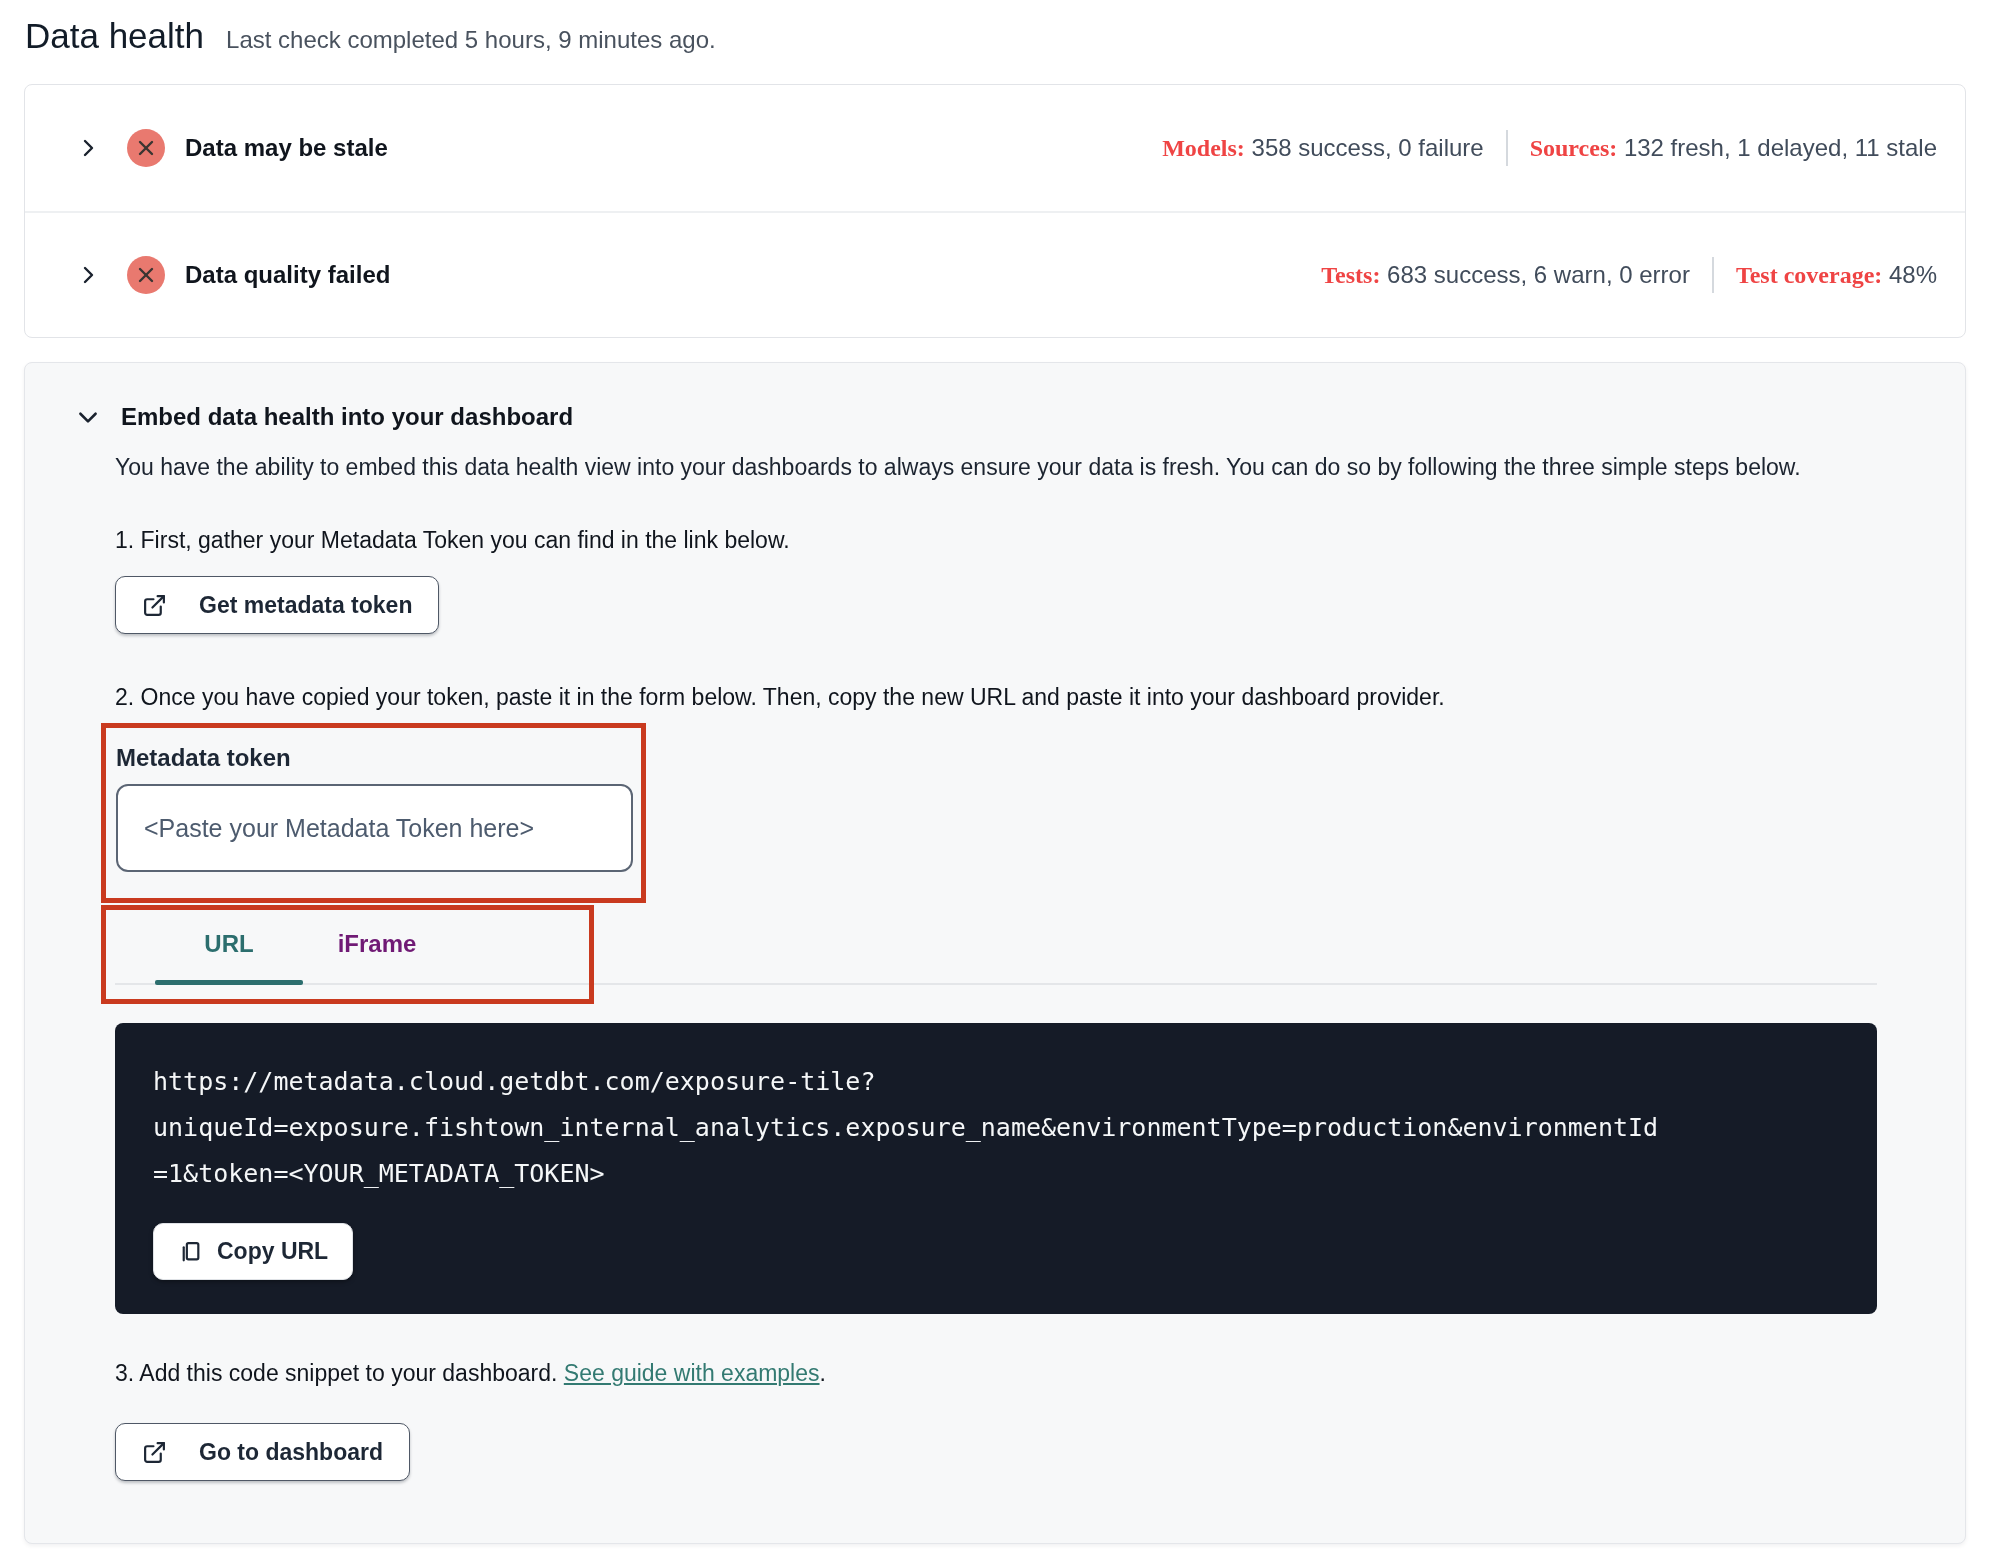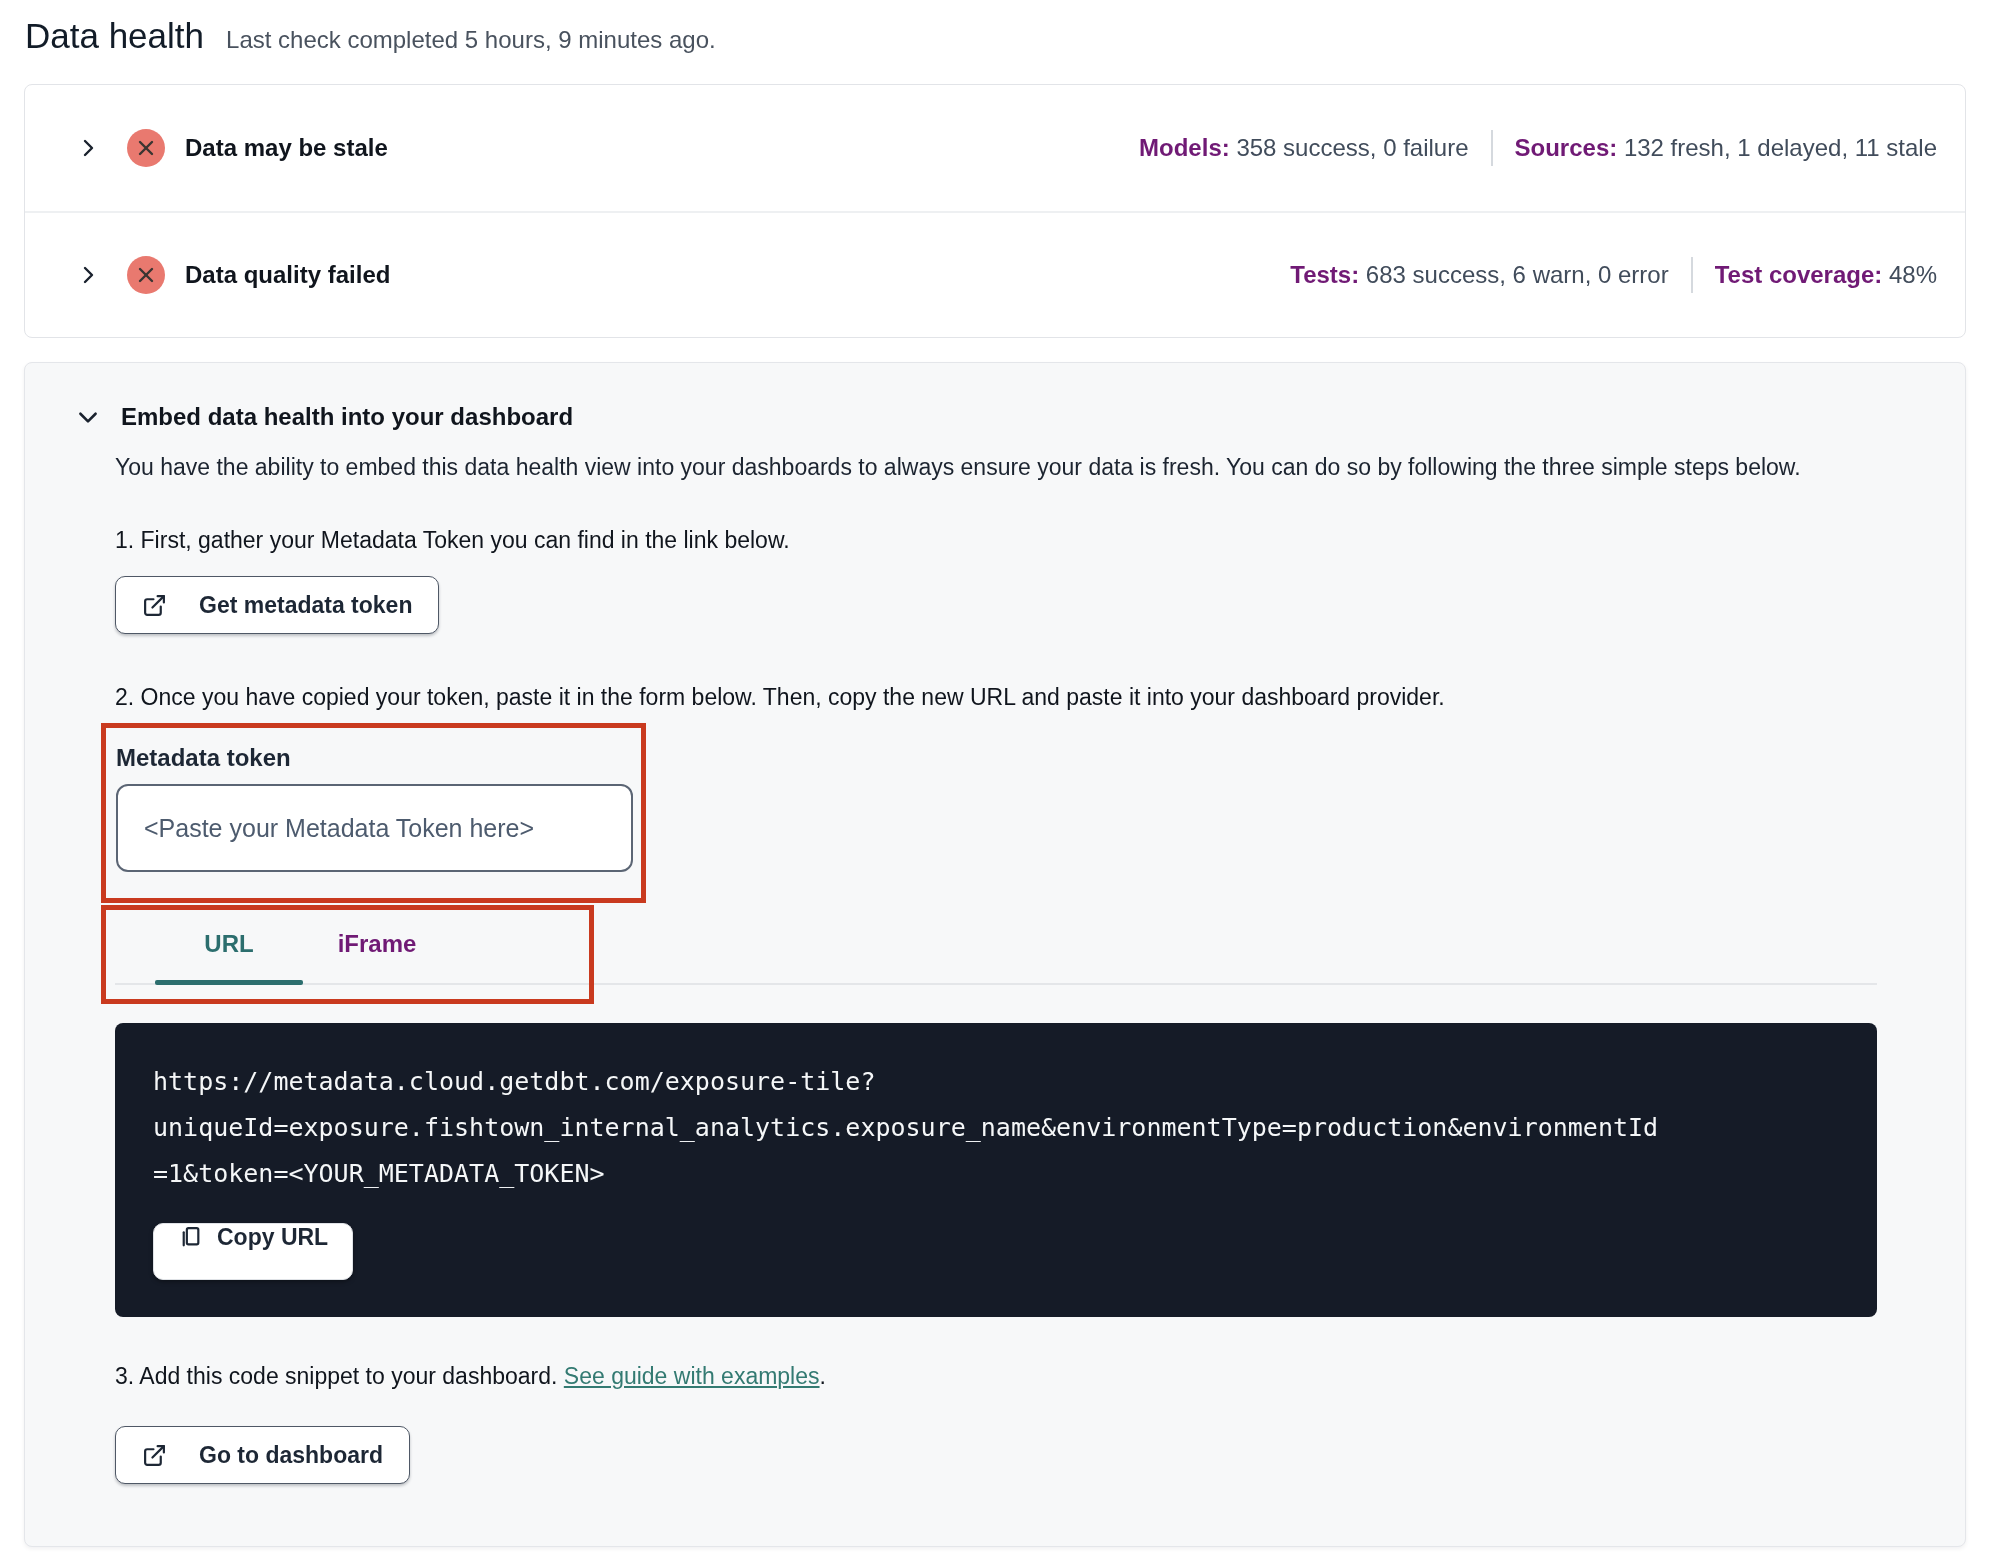--- a/index.html
+++ b/index.html
@@ -36,21 +36,21 @@
   .chev { width: 26px; height: 26px; flex: 0 0 auto; display: flex; align-items: center; justify-content: center; cursor: pointer; }
   .fail-badge {
     width: 38px; height: 38px; border-radius: 50%;
     background: #e9796f;
     margin-left: 26px;
     display: flex; align-items: center; justify-content: center;
     flex: 0 0 auto;
   }
   .status-title { font-size: 24px; font-weight: 700; color: #10151d; margin-left: 20px; }
   .status-stats { margin-left: auto; display: flex; align-items: center; font-size: 24px; color: #414c5b; }
-  .stat b { font-weight: 700; color: #701a75; }
+  .stat b { font-weight: 700; color: #ef4444; font-family: Liberation Serif, serif; }
   .stat-sep { width: 2px; height: 36px; background: #d5d9de; margin: 0 22px; }
 
   
   .embed-card {
     margin: 24px 24px 0 24px;
     background: #f7f8f9;
     border: 1px solid #e4e6ea;
     border-radius: 8px;
     box-shadow: 0 2px 4px rgba(16,24,40,0.06);
     padding-bottom: 62px;
@@ -139,21 +139,21 @@
     padding: 36px 40px 34px 38px;
   }
   .code-line {
     font-family: "DejaVu Sans Mono", "Liberation Mono", monospace;
     font-size: 25px;
     line-height: 46px;
     color: #f5f7f8;
     white-space: pre;
   }
   .copy-btn {
-    display: inline-flex; gap: 14px;
+    display: inline-flex; align-items: center; gap: 14px;
     margin-top: 26px;
     height: 57px; padding: 0 24px;
     background: #fff;
     border: 1.5px solid #dfe2e6;
     border-radius: 10px;
     font-size: 23px; font-weight: 700; color: #1d2735;
     font-family: "Liberation Sans", sans-serif;
     box-shadow: 0 2px 4px rgba(0,0,0,0.35);
     cursor: pointer;
   }

